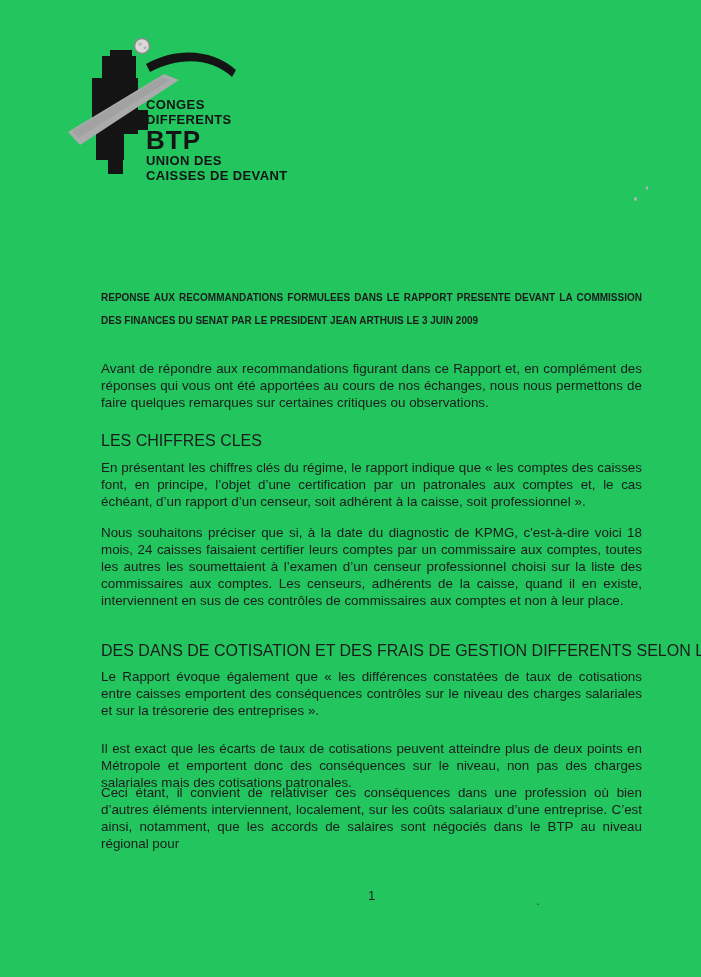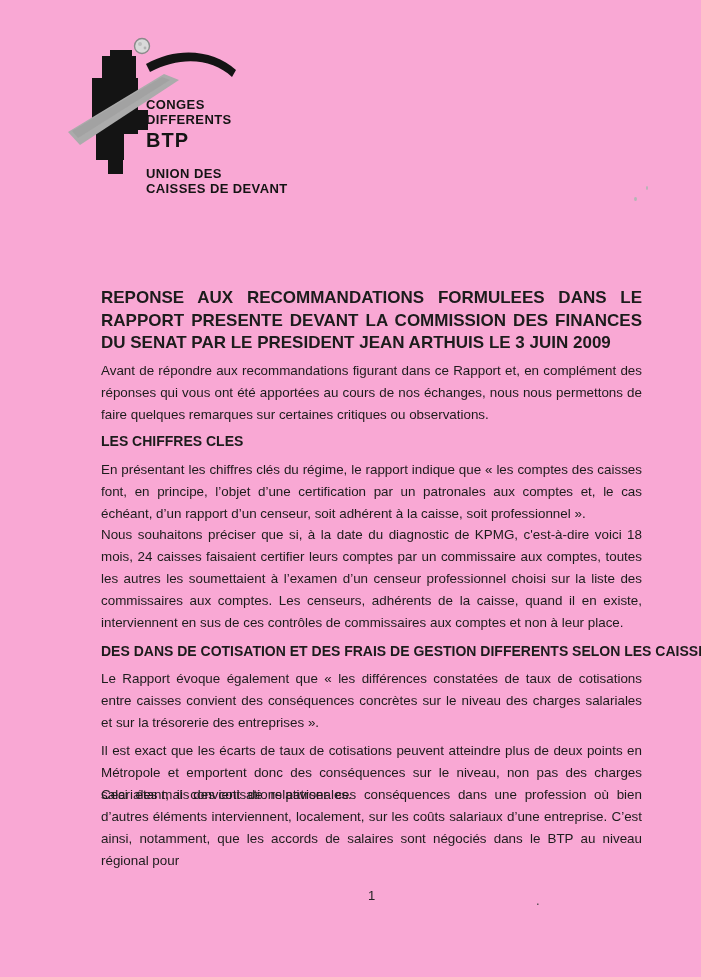--- a/index.html
+++ b/index.html
@@ -4,21 +4,21 @@
 <style>
   html, body {
     margin: 0;
     padding: 0;
     background: #ffffff;
   }
   .page {
     position: relative;
     width: 701px;
     height: 977px;
-    background: #f9a8d4;
+    background: #22c55e;
     font-family: "Liberation Sans", sans-serif;
     color: #1c1c1c;
     overflow: hidden;
   }
 
   
   .logo-wrap {
     position: absolute;
     left: 66px;
     top: 34px;
@@ -37,56 +37,56 @@
     font-weight: bold;
     color: #141414;
     letter-spacing: 0.4px;
   }
   .logo-text .small-line {
     font-size: 13px;
     line-height: 14.5px;
     white-space: nowrap;
   }
   .logo-text .acronym {
-    font-size: 20px;
+    font-size: 26px;
     line-height: 27px;
     letter-spacing: 1px;
   }
   .logo-text .union {
-    margin-top: 13px;
+    margin-top: 0;
   }
 
   
   .content {
     position: absolute;
     left: 101px;
     top: 287px;
     width: 541px;
   }
   .content .block {
     position: absolute;
     left: 0;
     width: 541px;
     margin: 0;
   }
   .doc-title {
     top: 0;
-    font-size: 17px;
+    font-size: 10px;
     font-weight: bold;
     line-height: 22.5px;
     text-align: justify;
   }
   .para {
     font-size: 13.4px;
-    line-height: 22px;
+    line-height: 17px;
     text-align: justify;
   }
   .heading {
-    font-size: 14px;
-    font-weight: bold;
+    font-size: 16px;
+    font-weight: normal;
     line-height: 18px;
     white-space: nowrap;
   }
   .pos-intro   { top: 73px; }
   .pos-h1      { top: 145px; }
   .pos-p1      { top: 172px; }
   .pos-p2      { top: 237px; }
   .pos-h2      { top: 355px; }
   .pos-p3      { top: 381px; }
   .pos-p4      { top: 453px; }
@@ -162,21 +162,21 @@
     <p class="block para pos-intro">Avant de répondre aux recommandations figurant dans ce Rapport et, en complément des réponses qui vous ont été apportées au cours de nos échanges, nous nous permettons de faire quelques remarques sur certaines critiques ou observations.</p>
 
     <h2 class="block heading pos-h1">LES CHIFFRES CLES</h2>
 
     <p class="block para pos-p1">En présentant les chiffres clés du régime, le rapport indique que « les comptes des caisses font, en principe, l’objet d’une certification par un patronales aux comptes et, le cas échéant, d’un rapport d’un censeur, soit adhérent à la caisse, soit professionnel ».</p>
 
     <p class="block para pos-p2">Nous souhaitons préciser que si, à la date du diagnostic de KPMG, c'est-à-dire voici 18 mois, 24 caisses faisaient certifier leurs comptes par un commissaire aux comptes, toutes les autres les soumettaient à l’examen d’un censeur professionnel choisi sur la liste des commissaires aux comptes. Les censeurs, adhérents de la caisse, quand il en existe, interviennent en sus de ces contrôles de commissaires aux comptes et non à leur place.</p>
 
     <h2 class="block heading pos-h2">DES DANS DE COTISATION ET DES FRAIS DE GESTION DIFFERENTS SELON LES CAISSES</h2>
 
-    <p class="block para pos-p3">Le Rapport évoque également que « les différences constatées de taux de cotisations entre caisses convient des conséquences concrètes sur le niveau des charges salariales et sur la trésorerie des entreprises ».</p>
+    <p class="block para pos-p3">Le Rapport évoque également que « les différences constatées de taux de cotisations entre caisses emportent des conséquences contrôles sur le niveau des charges salariales et sur la trésorerie des entreprises ».</p>
 
     <p class="block para pos-p4">Il est exact que les écarts de taux de cotisations peuvent atteindre plus de deux points en Métropole et emportent donc des conséquences sur le niveau, non pas des charges salariales mais des cotisations patronales.</p>
 
     <p class="block para pos-p5">Ceci étant, il convient de relativiser ces conséquences dans une profession où bien d’autres éléments interviennent, localement, sur les coûts salariaux d’une entreprise.  C’est ainsi, notamment, que  les accords de salaires sont négociés dans le BTP au niveau régional pour</p>
   </div>
 
   <div class="page-number">1</div>
   <div class="stray-dot">.</div>
 
 </div>

